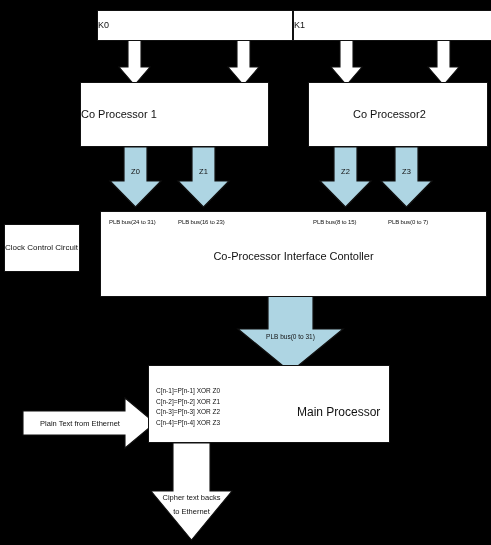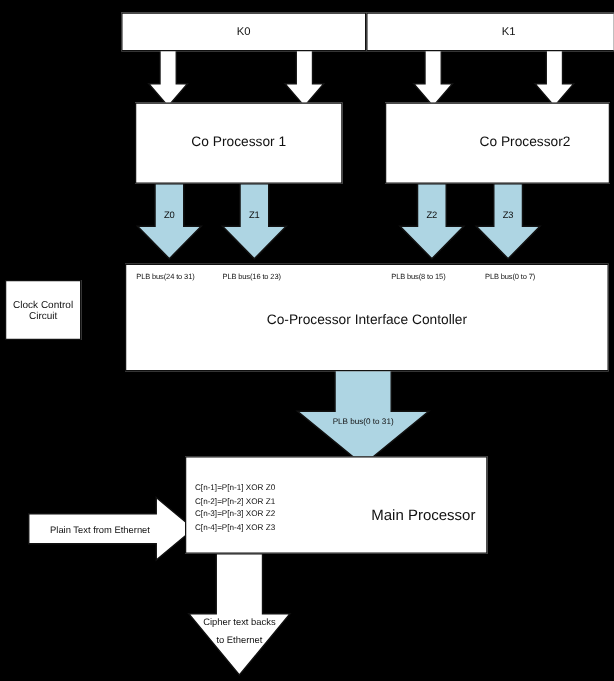--- a/index.html
+++ b/index.html
@@ -1,20 +1,20 @@
 <!DOCTYPE html>
 <html><head>
 <meta charset="utf-8">
 <style>
   html,body{margin:0;padding:0;background:#000;}
   body{width:491px;height:545px;overflow:hidden;font-family:"Liberation Sans",sans-serif;}
   #stage{position:relative;width:491px;height:545px;background:#000;}
 
   .box{position:absolute;background:#fff;border:1px solid #111;box-sizing:border-box;
-       display:flex;align-items:center;justify-content:center;color:#111;}
+       display:flex;align-items:center;justify-content:flex-start;color:#111;}
   .box .lbl{text-align:center;line-height:1.15;}
 
   .k-box{font-size:9px;}
   .cp-box{font-size:11px;}
   .cpic-box{font-size:11px;align-items:flex-start;justify-content:center;}
   .cpic-box .lbl{margin-top:38px;}
   .mp-box{font-size:12px;align-items:center;justify-content:flex-start;}
   .mp-box .lbl{margin-left:148px;margin-top:17px;}
   .clk-box{font-size:8px;}
 
@@ -81,33 +81,33 @@
   </svg>
 
   <div class="box k-box" style="left:97px;top:10px;width:196px;height:31px;">
     <span class="lbl">K0</span>
   </div>
 
   <div class="box k-box" style="left:293px;top:10px;width:228px;height:31px;">
     <span class="lbl">K1</span>
   </div>
 
-  <div class="box cp-box" style="left:108px;top:82px;width:166px;height:65px;">
+  <div class="box cp-box" style="left:80px;top:82px;width:189px;height:65px;">
     <span class="lbl">Co Processor 1</span>
   </div>
 
   <div class="box cp-box" style="left:308px;top:82px;width:180px;height:65px;padding-left:44px;">
     <span class="lbl">Co Processor2</span>
   </div>
 
   <div class="box cpic-box" style="left:100px;top:211px;width:387px;height:86px;">
     <span class="lbl">Co-Processor Interface Contoller</span>
   </div>
 
-  <div class="box clk-box" style="left:4px;top:224px;width:61px;height:48px;">
+  <div class="box clk-box" style="left:4px;top:224px;width:76px;height:48px;">
     <span class="lbl">Clock Control Circuit</span>
   </div>
 
   <div class="box mp-box" style="left:148px;top:365px;width:242px;height:78px;">
     <span class="lbl">Main Processor</span>
   </div>
 
   <div class="plb-lbl" style="left:109px;top:219px;">PLB bus(24 to 31)</div>
   <div class="plb-lbl" style="left:178px;top:219px;">PLB bus(16 to 23)</div>
   <div class="plb-lbl" style="left:313px;top:219px;">PLB bus(8 to 15)</div>

